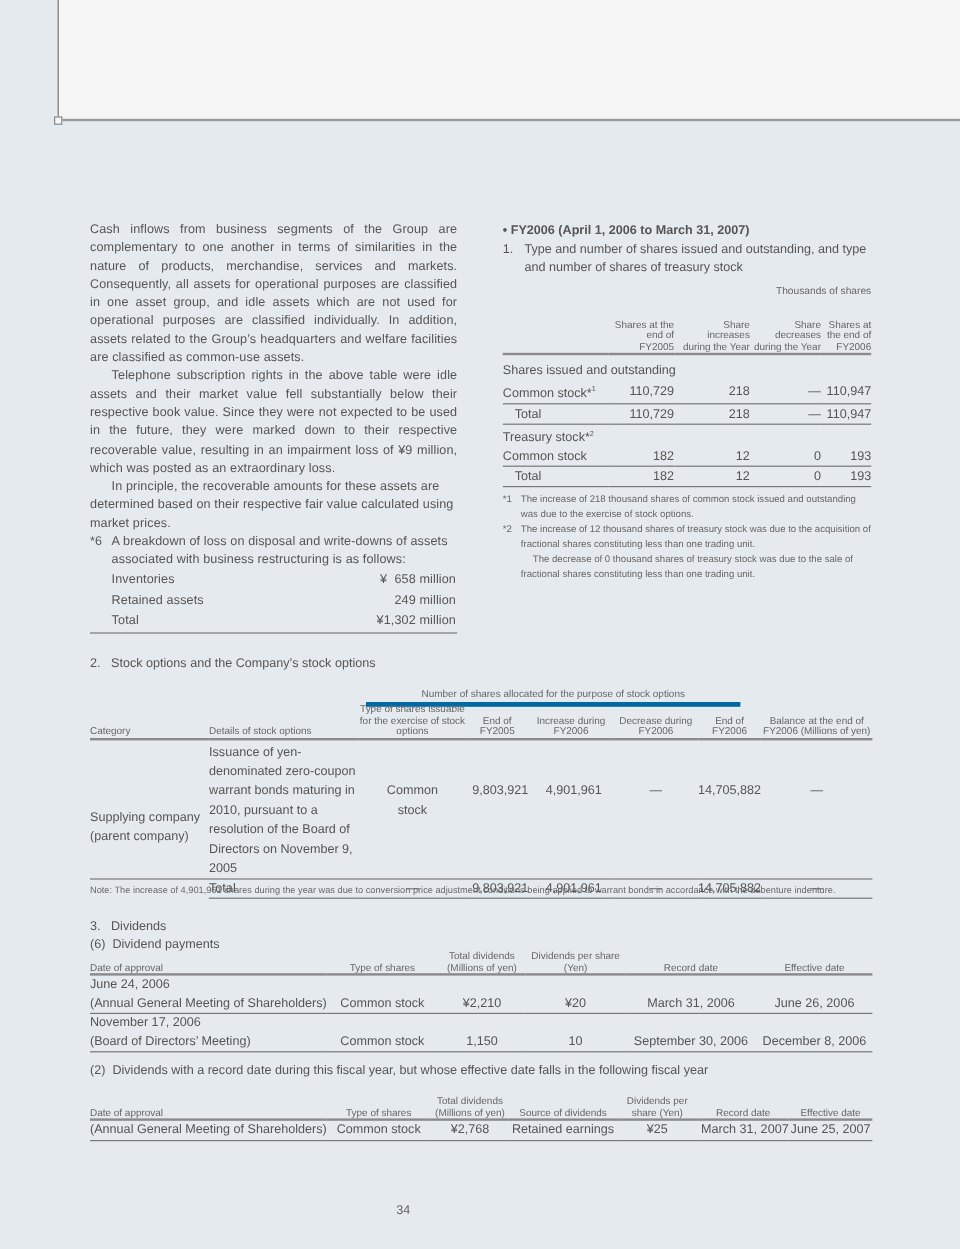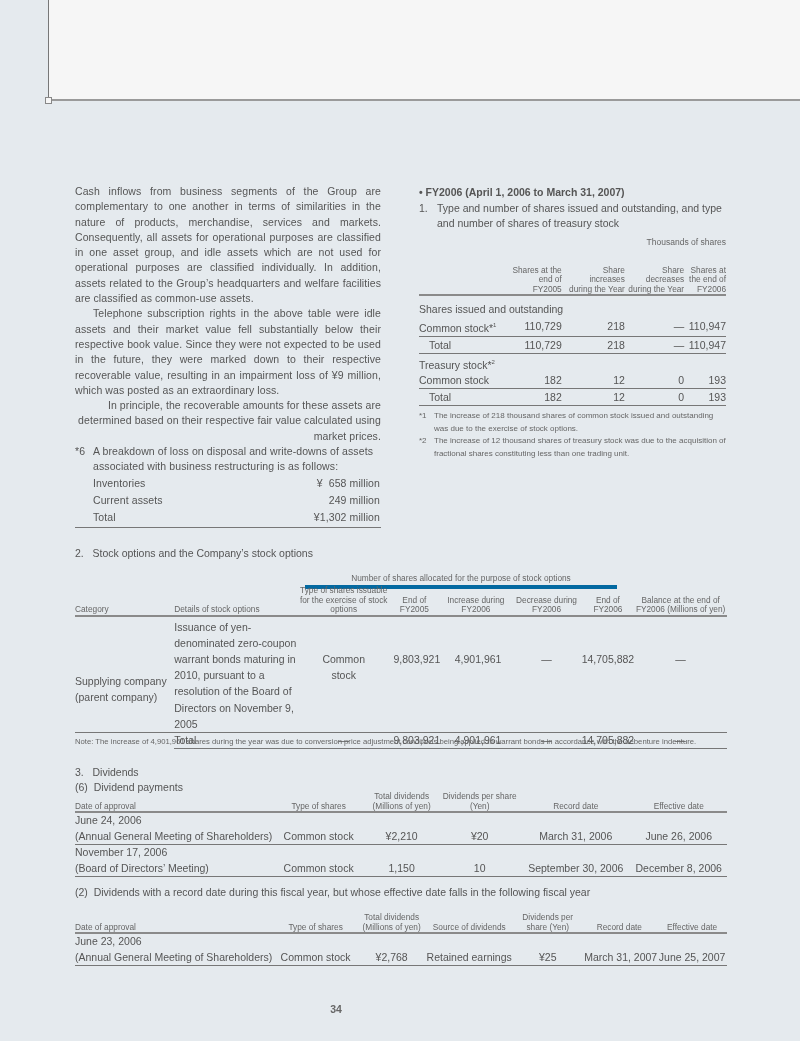--- a/index.html
+++ b/index.html
@@ -11,21 +11,21 @@
   .top-panel {
     position:absolute; left:48px; top:0; width:752px; height:99px;
     background:#f6f6f6; border-left:1px solid #777; border-bottom:2px solid #9a9a9a;
   }
   .corner-mark {
     position:absolute; left:45px; top:97px; width:5px; height:5px;
     border:1px solid #888; background:#f6f6f6;
   }
   .abs { position:absolute; }
   .body-text { font-size:10.5px; line-height:15.3px; color:#555; letter-spacing:0.1px; }
-  .indent { text-indent:18px;text-align:right; }
+  .indent { text-indent:18px; }
   .ht { font-size:10.5px; line-height:15.3px; color:#555; }
   .heading { color:#1a9ad6; font-weight:bold; font-size:11px; line-height:15.5px; }
   .subhead { font-weight:bold; font-size:10.5px; color:#555; line-height:15.5px; }
   table { border-collapse:collapse; }
   .small { font-size:8.3px; line-height:9.5px; color:#666; }
   .tbl td { padding:0; }
   .rule-b { border-bottom:1px solid #777; }
   .rule-b2 { border-bottom:2px solid #8a8a8a; }
   .r { text-align:right; }
   .c { text-align:center; }
@@ -45,21 +45,21 @@
     <span style="width:18px; flex:none;">*6</span>
     <span>A breakdown of loss on disposal and write-downs of assets associated with business restructuring is as follows:</span>
   </div>
   <table style="width:306px; margin-top:0;">
     <tbody>
         <tr>
       <td style="padding-left:18px;">Inventories</td>
       <td class="r" style="white-space:pre;">¥  658 million</td>
     </tr>
     <tr>
-      <td style="padding-left:18px;">Current assets</td>
+      <td style="padding-left:18px;">Retained assets</td>
       <td class="r">249 million</td>
     </tr>
     <tr>
       <td class="rule-b" style="padding-left:18px;">Total</td>
       <td class="r rule-b">¥1,302 million</td>
     </tr>
   </tbody>
     </table>
 </div>
 
@@ -119,20 +119,21 @@
 
   <div class="note" style="margin-top:4px;">
     <div style="display:flex;">
       <span style="width:15px; flex:none;">*1</span>
       <span>The increase of 218 thousand shares of common stock issued and outstanding was due to the exercise of stock options.</span>
     </div>
     <div style="display:flex;">
       <span style="width:15px; flex:none;">*2</span>
       <span>The increase of 12 thousand shares of treasury stock was due to the acquisition of fractional shares constituting less than one trading unit.</span>
     </div>
+    <div style="padding-left:15px; text-indent:10px;">The decrease of 0 thousand shares of treasury stock was due to the sale of fractional shares constituting less than one trading unit.</div>
   </div>
 </div>
 
 <div class="abs ht" style="left:75px; top:546px; white-space:pre;">2.   Stock options and the Company’s stock options</div>
 
 <div class="abs small" style="left:305px; top:574px; width:312px; text-align:center; border-bottom:4px solid #0369a1; padding-bottom:1px;">Number of shares allocated for the purpose of stock options</div>
 
 <table class="abs tbl" style="left:75px; top:586px; width:652px; font-size:10.5px; color:#555;">
   <tbody>
       <tr class="small">
@@ -215,27 +216,24 @@
       <tr class="small">
     <td class="rule-b2" style="width:190px; vertical-align:bottom;">Date of approval</td>
     <td class="c rule-b2" style="width:88px; vertical-align:bottom;">Type of shares</td>
     <td class="c rule-b2" style="width:68px; vertical-align:bottom;">Total dividends (Millions of yen)</td>
     <td class="c rule-b2" style="width:90px; vertical-align:bottom;">Source of dividends</td>
     <td class="c rule-b2" style="width:70px; vertical-align:bottom;">Dividends per share (Yen)</td>
     <td class="c rule-b2" style="width:76px; vertical-align:bottom;">Record date</td>
     <td class="c rule-b2" style="width:70px; vertical-align:bottom;">Effective date</td>
   </tr>
   <tr style="line-height:15.5px;">
-    <td colspan="7">June 23, 2006</td>
-  </tr>
-  <tr style="line-height:15.5px;">
     <td class="rule-b" style="white-space:nowrap;">(Annual General Meeting of Shareholders)</td>
     <td class="c rule-b" style="white-space:nowrap;">Common stock</td>
     <td class="c rule-b">¥2,768</td>
     <td class="c rule-b" style="white-space:nowrap;">Retained earnings</td>
     <td class="c rule-b">¥25</td>
     <td class="r rule-b" style="white-space:nowrap;">March 31, 2007</td>
     <td class="r rule-b" style="white-space:nowrap;text-align:center;">June 25, 2007</td>
   </tr>
 </tbody>
   </table>
 
-<div class="abs" style="left:0; width:672px; top:1003px; text-align:center; font-size:10.5px; color:#666;font-weight:bold;">34</div>
+<div class="abs" style="left:0; width:672px; top:1003px; text-align:center; font-size:10.5px; color:#666;">34</div>
 
 </body></html>

